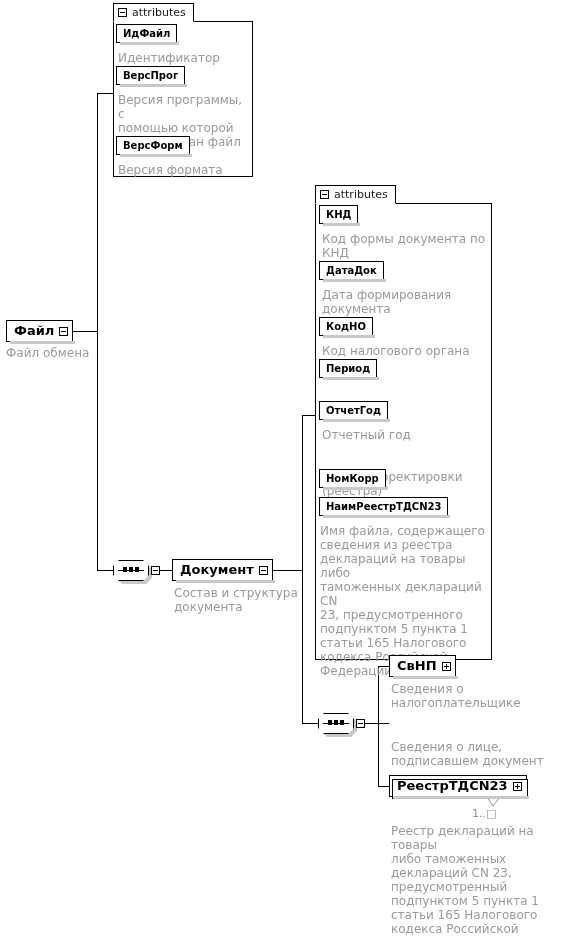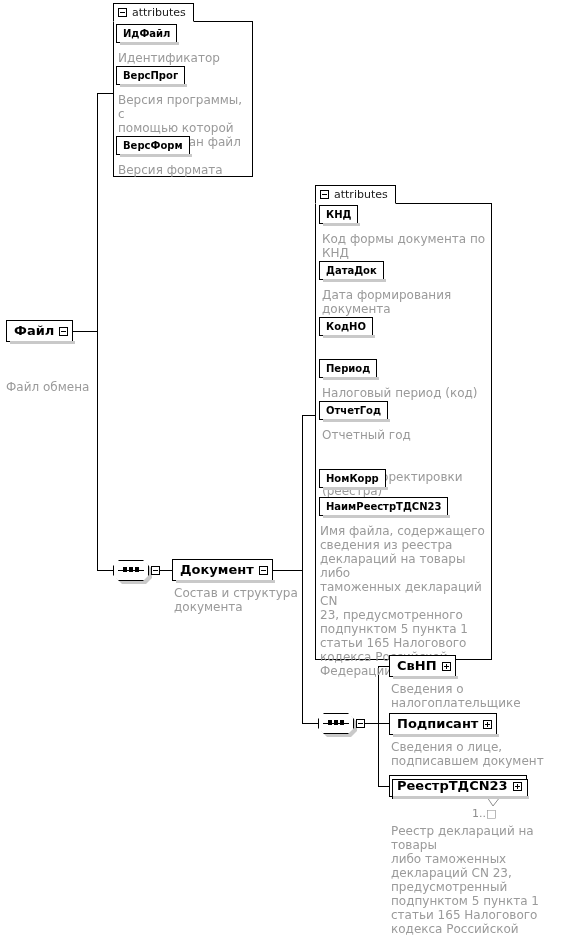--- a/index.html
+++ b/index.html
@@ -256,21 +256,21 @@
   <div class="line h" style="left:364px; top:723px; width:14px;"></div>
   <div class="line v" style="left:378px; top:666px; height:120px;"></div>
   <div class="line h" style="left:378px; top:666px; width:11px;"></div>
   <div class="line h" style="left:378px; top:723px; width:11px;"></div>
   <div class="line h" style="left:378px; top:786px; width:11px;"></div>
 
   <div class="node" style="left:6px; top:320px;">
     <span class="node-label">Файл</span>
     <span class="pm"></span>
   </div>
-  <div class="desc" style="left:6px; top:346px; width:110px;margin-top:34px;">Файл обмена</div>
+  <div class="desc" style="left:6px; top:346px; width:110px;">Файл обмена</div>
 
   <div class="attrbox" style="left:113px; top:21px; width:140px; height:156px;">
     <div class="tab">
       <span class="pm"></span>
       <span class="tab-label">attributes</span>
     </div>
   </div>
   <div class="attr" style="left:116px; top:24px;">
     <span>ИдФайл</span>
   </div>
@@ -322,25 +322,25 @@
 
   <div class="attr" style="left:319px; top:261px;">
     <span>ДатаДок</span>
   </div>
   <div class="desc" style="left:322px; top:288px; width:166px;">Дата формирования
 документа</div>
 
   <div class="attr" style="left:319px; top:317px;">
     <span>КодНО</span>
   </div>
+  <div class="desc" style="left:322px; top:344px; width:166px;">Код налогового органа</div>
 
   <div class="attr" style="left:319px; top:359px;">
     <span>Период</span>
   </div>
-  <div class="desc" style="left:322px; top:386px; width:166px;">Налоговый период (код)</div>
 
   <div class="attr" style="left:319px; top:401px;">
     <span>ОтчетГод</span>
   </div>
   <div class="desc" style="left:322px; top:428px; width:166px;">Отчетный год</div>
 
   <div class="attr" style="left:319px; top:469px;">
     <span>НомКорр</span>
   </div>
   <div class="desc" style="left:322px; top:470px; width:166px;">Номер корректировки
@@ -371,24 +371,20 @@
     <span class="pm seqpm"></span>
   </div>
 
   <div class="node" style="left:389px; top:655px;">
     <span class="node-label">СвНП</span>
     <span class="pm plus"></span>
   </div>
   <div class="desc" style="left:391px; top:682px; width:174px;">Сведения о
 налогоплательщике</div>
 
-  <div class="node" style="left:389px; top:713px;">
-    <span class="node-label">Подписант</span>
-    <span class="pm plus"></span>
-  </div>
   <div class="desc" style="left:391px; top:740px; width:174px;">Сведения о лице,
 подписавшем документ</div>
 
   <div class="node repeat" style="left:389px; top:775px;">
     <span class="node-label">РеестрТДСN23</span>
     <span class="pm plus"></span>
   </div>
   <svg style="position:absolute; left:487px; top:797px; width:14px; height:10px;">
     <polyline points="0,0 6,9 13,0" fill="none" stroke="#8e8e8e" stroke-width="1"></polyline>
   </svg>

